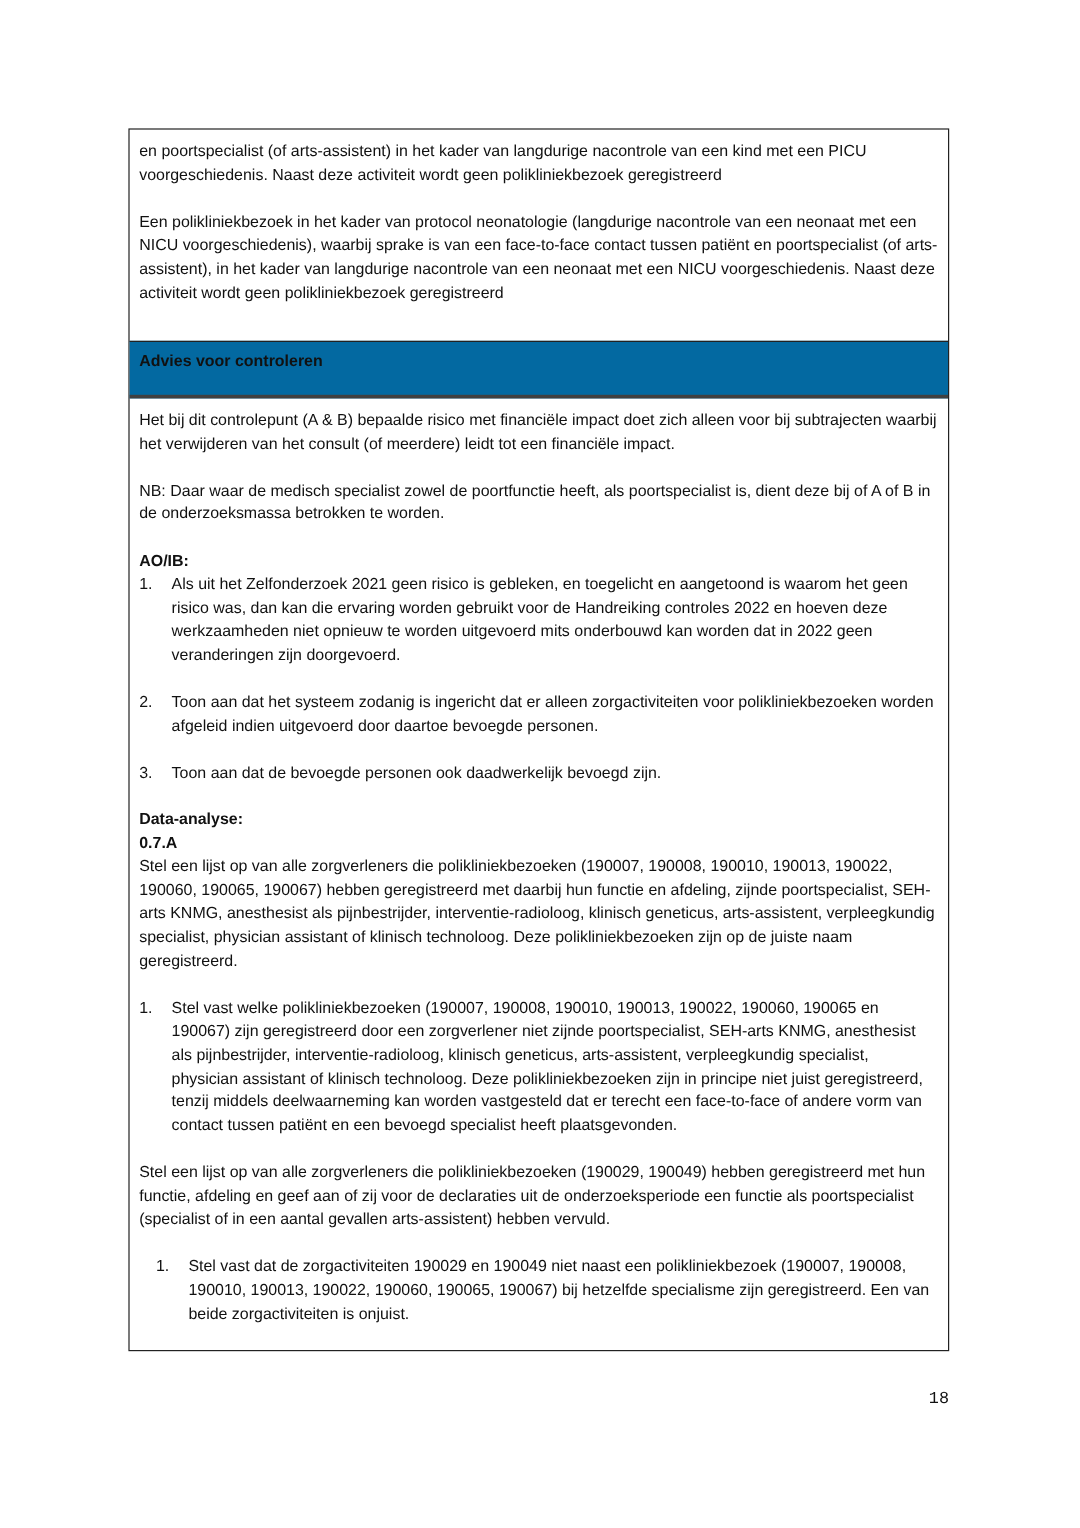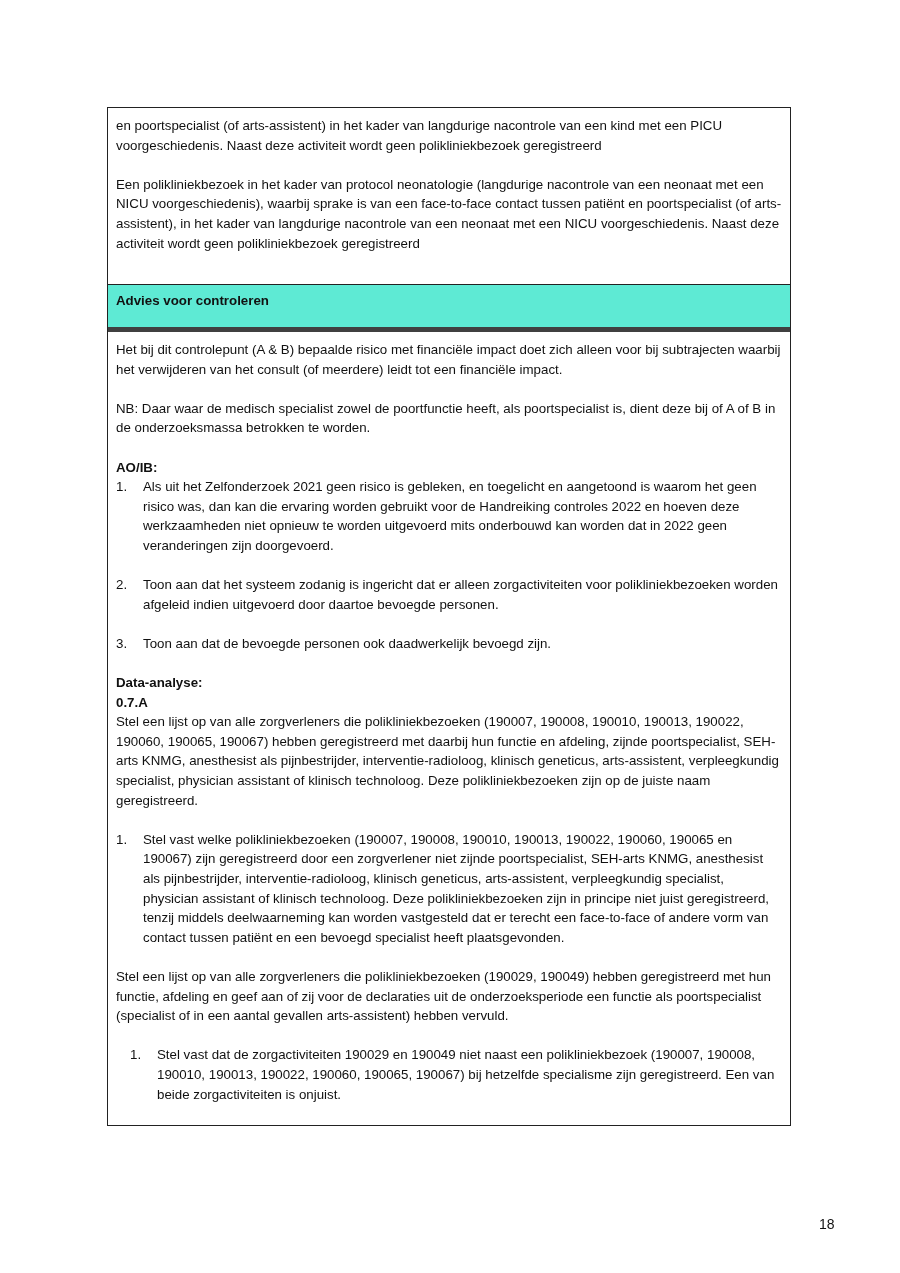--- a/index.html
+++ b/index.html
@@ -1,30 +1,30 @@
 <!DOCTYPE html>
 <html><head>
 <meta charset="utf-8">
 <style>
   html, body { margin:0; padding:0; background:#ffffff; }
   body { width:900px; height:1273px; position:relative; font-family:"Liberation Sans", sans-serif; color:#111; }
   .box { position:absolute; left:107px; top:107px; width:684px; height:1019px; border:1px solid #222; box-sizing:border-box; }
   .cell { padding:0 8px; font-size:13.3px; line-height:19.6px; }
   .top-cell { padding-top:8px; height:176px; box-sizing:border-box; }
-  .band { background:#5eead4; border-top:1px solid #222; border-bottom:5px solid #404040; height:48px; box-sizing:border-box; padding:8px 8px 0 8px; font-size:13.3px; font-weight:bold; }
+  .band { background:#0369a1; border-top:1px solid #222; border-bottom:3px solid #404040; height:48px; box-sizing:border-box; padding:8px 8px 0 8px; font-size:13.3px; font-weight:bold; }
   .main-cell { padding-top:8px; }
   p { margin:0; }
   .gap { height:19.6px; }
   .italic { font-style:italic; }
   .bold { font-weight:bold; }
   .li { display:flex; }
   .num { width:27px; flex:0 0 27px; padding-left:0px; }
   .num2 { width:27px; flex:0 0 27px; }
   .indent2 { padding-left:14px; }
-  .pagenum { position:absolute; left:774px; top:1216px; font-family:Liberation Sans, sans-serif; font-size:14px;margin-left:45px; }
+  .pagenum { position:absolute; left:774px; top:1158px; font-family:Liberation Mono, monospace; font-size:14px; }
 </style>
 </head>
 <body>
 
 <div class="box">
   <div class="cell top-cell">
     <p>en poortspecialist (of arts-assistent) in het kader van langdurige nacontrole van een kind met een PICU voorgeschiedenis. Naast deze activiteit wordt geen polikliniekbezoek geregistreerd</p>
     <div class="gap"></div>
     <p>Een polikliniekbezoek in het kader van protocol neonatologie (langdurige nacontrole van een neonaat met een NICU voorgeschiedenis), waarbij sprake is van een face-to-face contact tussen patiënt en poortspecialist (of arts-assistent), in het kader van langdurige nacontrole van een neonaat met een NICU voorgeschiedenis. Naast deze activiteit wordt geen polikliniekbezoek geregistreerd</p>
   </div>

